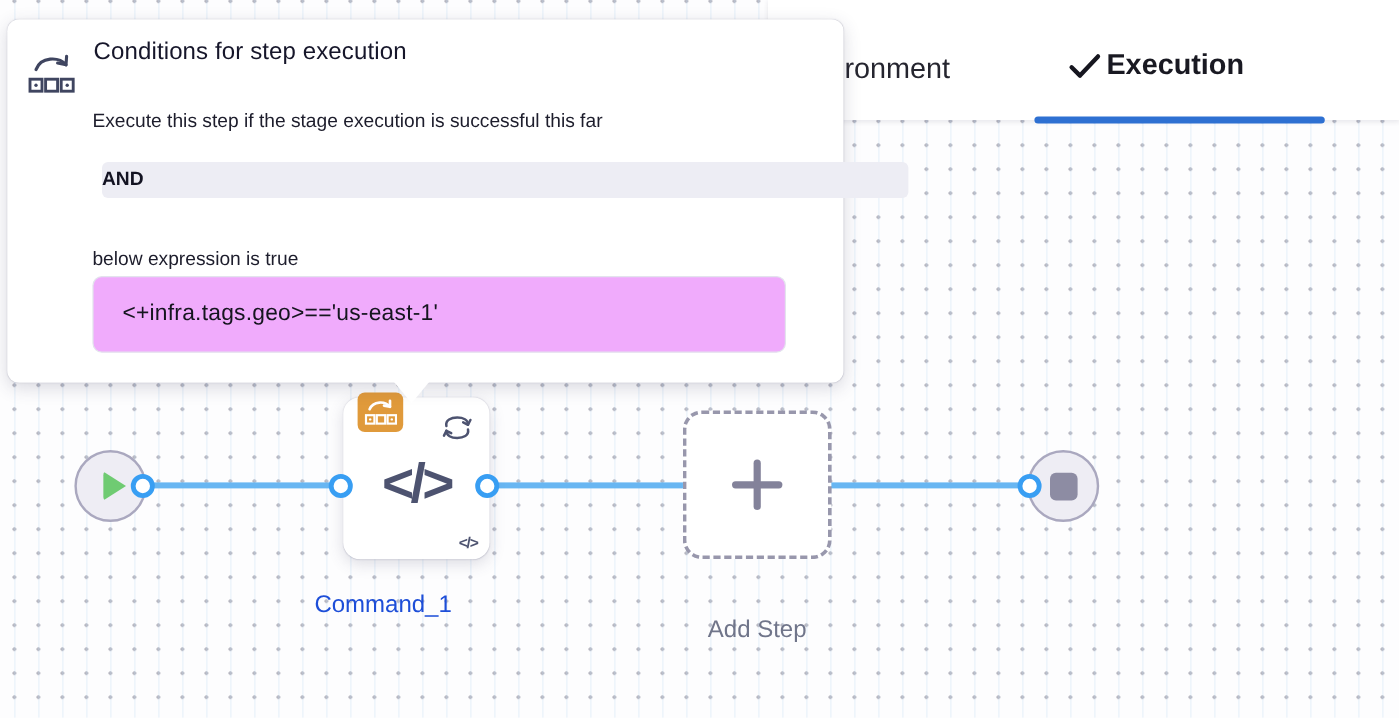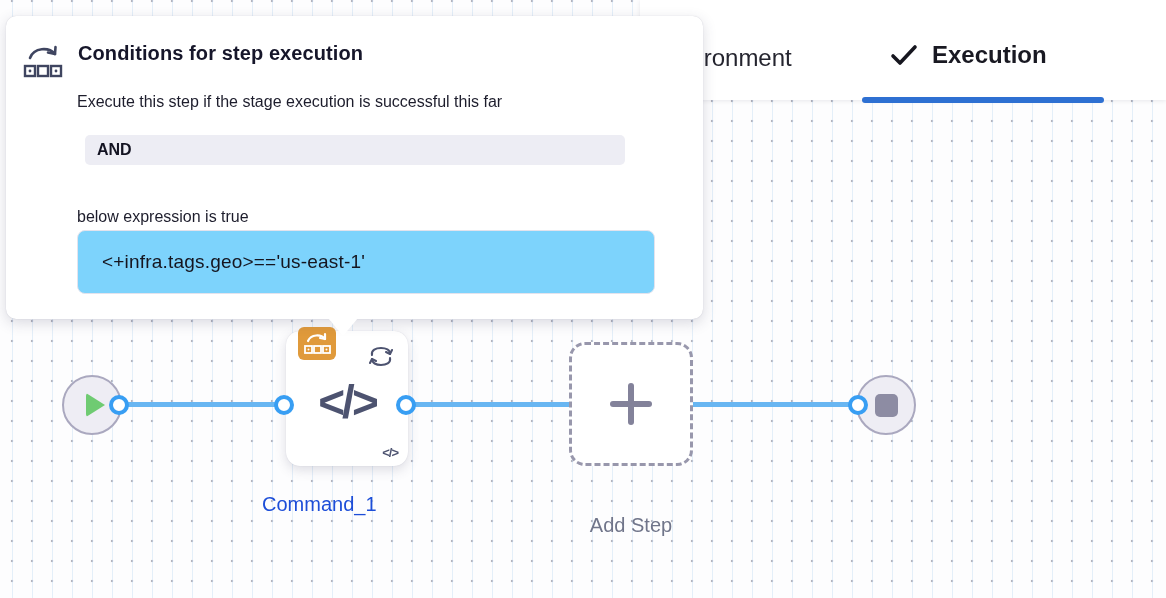--- a/index.html
+++ b/index.html
@@ -22,21 +22,21 @@
     box-shadow: 0 1px 4px rgba(40,40,70,0.10);
     border-bottom-left-radius: 10px;
     z-index: 10;
   }
   .tab-environment {
     position: absolute; left: 17px; top: 44px;
     font-size: 24px; font-weight: 500; color: #25252f; white-space: nowrap;
   }
   .tab-execution {
     position: absolute; left: 250px; top: 41px;
-    display: flex; align-items: center; gap: 14px;
+    display: flex; align-items: center; gap: 4px;
     font-size: 24px; font-weight: 700; color: #191922; white-space: nowrap;
   }
   .tab-underline {
     position: absolute; left: 222px; top: 97px; width: 242px; height: 6px;
     border-radius: 3px; background: #2e70d2;
   }
 
   
   .popover {
     position: absolute; left: 6px; top: 16px; width: 697px; height: 303px;
@@ -46,34 +46,34 @@
   }
   .popover-tail {
     position: absolute; left: 322px; bottom: -17px;
     width: 0; height: 0;
     border-left: 15px solid transparent;
     border-right: 15px solid transparent;
     border-top: 18px solid #ffffff;
   }
   .popover-icon { position: absolute; left: 16px; top: 26px; }
   .popover-title {
-    position: absolute; left: 72px; top: 26px;
-    font-size: 20px; font-weight: 700; color: #16162a; letter-spacing: 0.1px;
+    position: absolute; left: 72px; top: 16px;
+    font-size: 20px; font-weight: 400; color: #16162a; letter-spacing: 0.1px;
   }
   .popover-line1 { position: absolute; left: 71px; top: 77px; font-size: 16px; color: #1d1d2c; }
   .operator-bar {
-    position: absolute; left: 79px; top: 119px; width: 540px; height: 30px;
+    position: absolute; left: 79px; top: 119px; width: 672px; height: 30px;
     background: #ededf4; border-radius: 5px;
-    display: flex; align-items: center; padding-left: 12px;
+    display: flex; align-items: center; 
     font-size: 16px; font-weight: 700; color: #131322;
   }
   .popover-line2 { position: absolute; left: 71px; top: 172px; font-size: 16px; color: #1d1d2c; margin-top: 20px; }
   .expression-box {
     position: absolute; left: 71px; top: 214px; width: 578px; height: 64px;
-    background: #7dd3fc; border: 1px solid #e3e3ed; border-radius: 8px;
+    background: #f0abfc; border: 1px solid #e3e3ed; border-radius: 8px;
     display: flex; align-items: center; padding-left: 24px;
     font-size: 19px; color: #15151f; letter-spacing: 0.2px;
   }
 
   
   .edge {
     position: absolute; top: 402px; height: 5px; background: #68b6f2; z-index: 4;
   }
   .edge.e1 { left: 119px; width: 167px; }
   .edge.e2 { left: 406px; width: 166px; }

